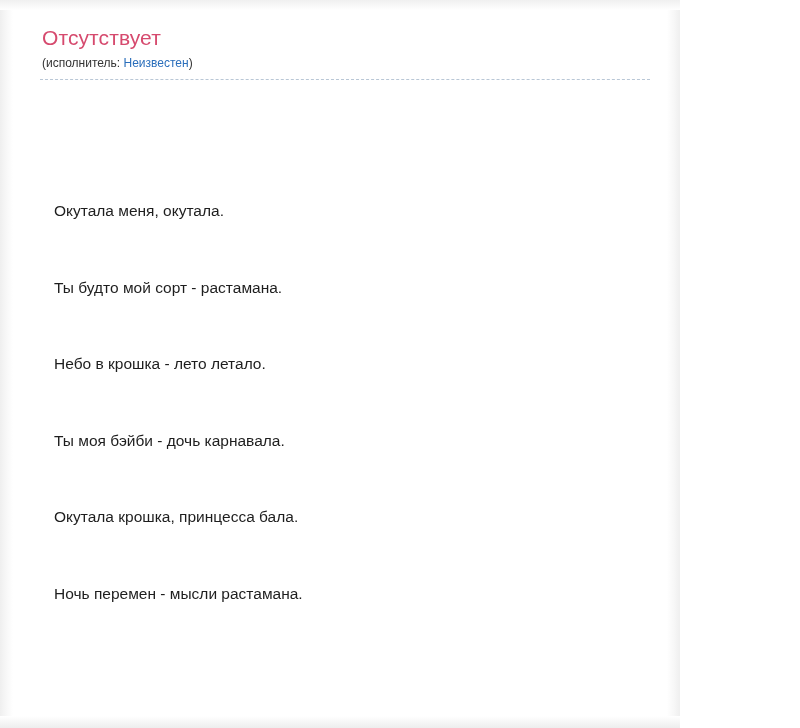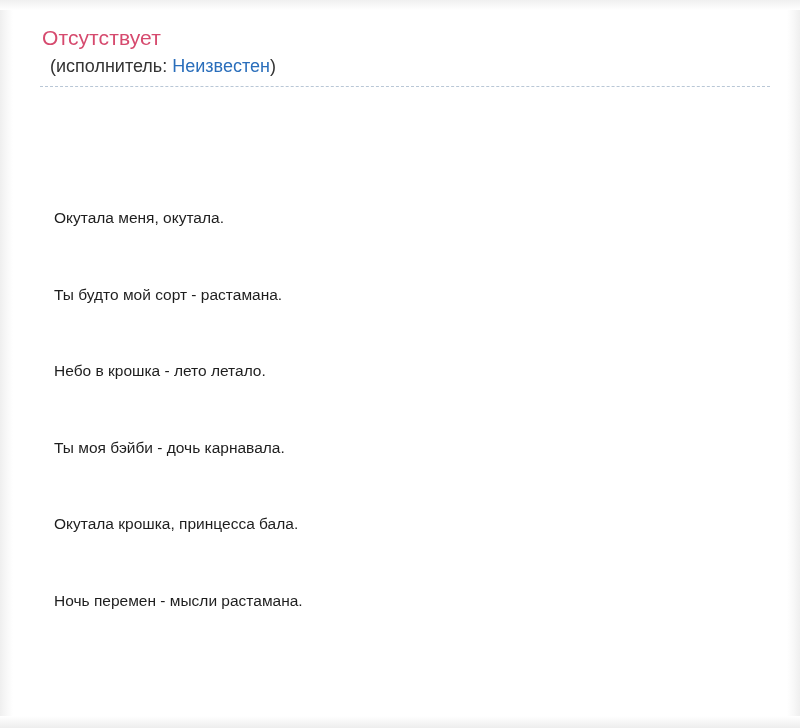--- a/index.html
+++ b/index.html
@@ -9,21 +9,21 @@
     width: 800px;
     height: 728px;
     overflow: hidden;
   }
   body {
     font-family: "Liberation Sans", sans-serif;
     color: #222222;
   }
   .page {
     position: relative;
-    width: 800px;
+    width: 680px;
     height: 728px;
     box-sizing: border-box;
     background: #ffffff;
     padding: 26px 30px 0 40px;
   }
   
   .edge-left {
     position: absolute;
     left: 0; top: 0; bottom: 0;
     width: 13px;
@@ -52,23 +52,23 @@
     z-index: 2;
   }
   .song-title {
     font-size: 21px;
     color: #d64a6e;
     font-weight: normal;
     margin: 0 0 6px 2px;
     letter-spacing: 0.1px;
   }
   .artist-line {
-    font-size: 18px;
+    font-size: 12px;
     color: #333333;
-    margin: 0 0 9px 10px;
+    margin: 0 0 9px 2px;
   }
   .artist-link {
     color: #2a6ebb;
     text-decoration: none;
     cursor: pointer;
   }
   .divider {
     border: 0;
     border-top: 1px dashed #b9c7d6;
     margin: 0 0 16px 0;

